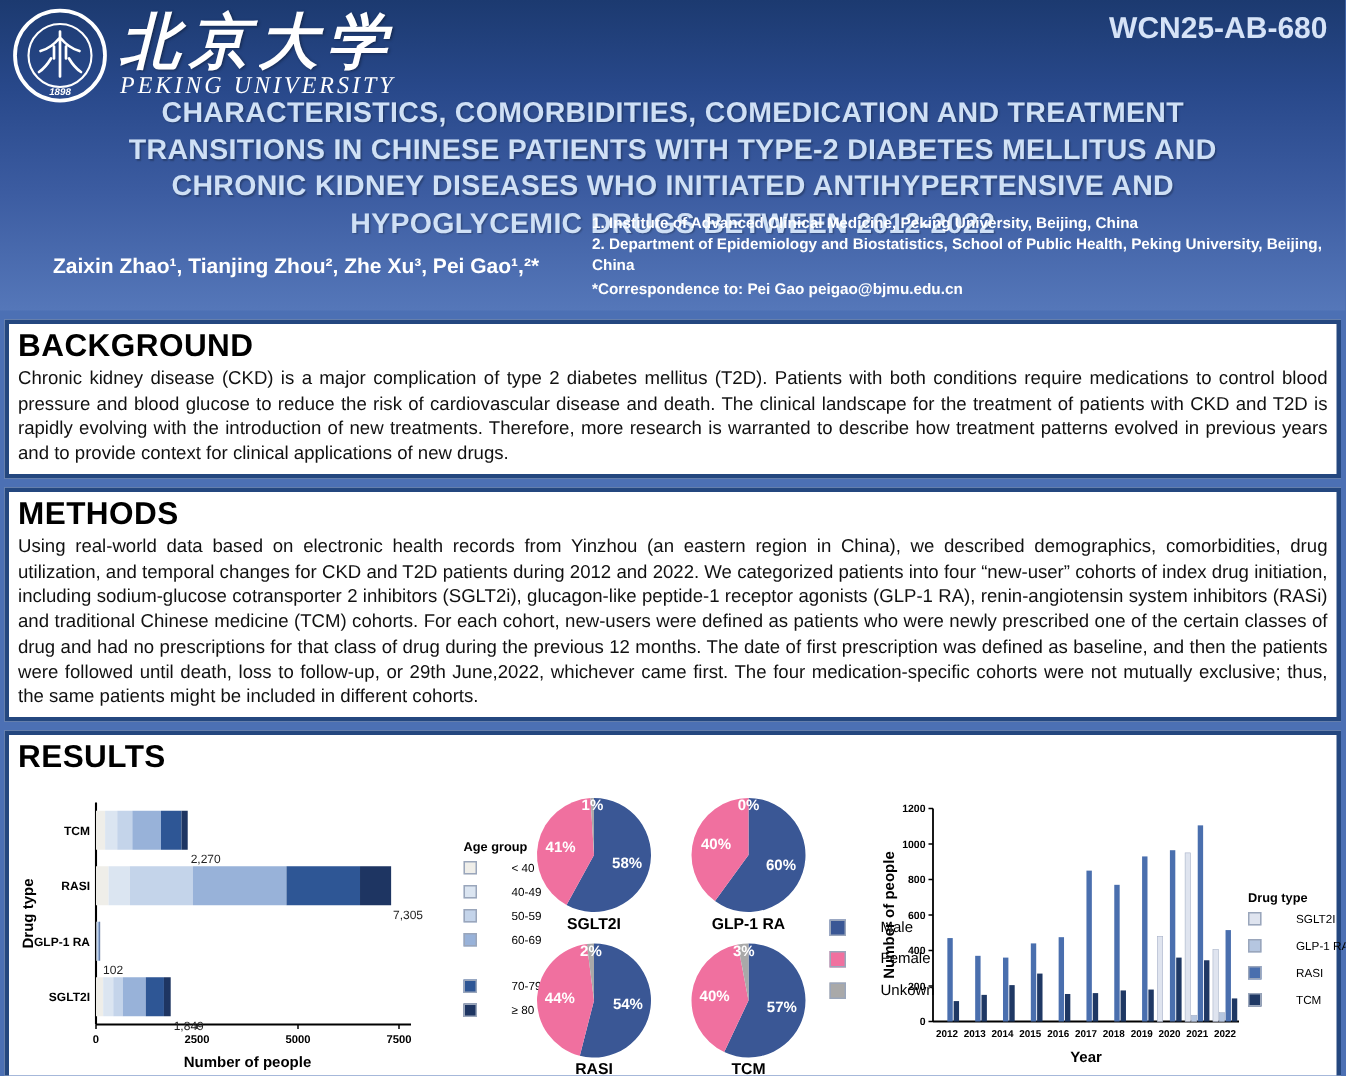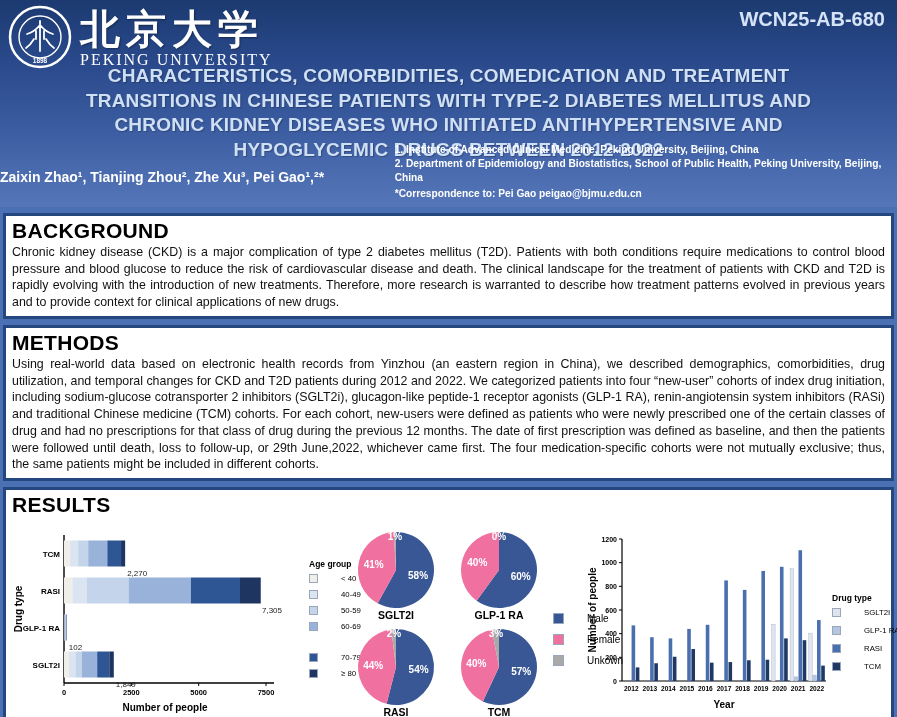--- a/index.html
+++ b/index.html
@@ -2,29 +2,29 @@
 <html><head>
 <meta charset="utf-8">
 <style>
   html,body{margin:0;padding:0;}
   body{width:897px;height:717px;overflow:hidden;background:#4c70b4;font-family:"Liberation Sans",sans-serif;}
   .page{position:relative;width:897px;height:717px;background:#4c70b4;}
 
   
   .header{position:relative;height:207px;color:#fff;
     background:linear-gradient(180deg,#1c3a70 0%,#28488a 28%,#3c5ca1 62%,#5577b9 100%);}
-  .logo-row{position:absolute;top:5px;left:8px;display:flex;align-items:flex-end;}
+  .logo-row{position:absolute;top:5px;left:8px;display:flex;align-items:center;font-style:italic;}
   .seal{width:64px;height:64px;margin-right:8px;}
   .cn-block{display:flex;flex-direction:column;}
   .cn-name{font-family:"Liberation Serif",serif;font-weight:bold;font-size:40px;line-height:1.05;letter-spacing:6px;text-shadow:1px 1px 2px rgba(0,0,0,.35);}
   .latin-name{font-family:"Liberation Serif",serif;font-size:16px;letter-spacing:2px;margin-top:0px;}
   .badge{position:absolute;top:8px;right:12px;font-size:20px;font-weight:bold;color:#d6e3f7;}
   .title{position:absolute;top:64px;left:0;right:0;text-align:center;font-weight:bold;font-size:19px;line-height:1.3;color:#cfe0f5;letter-spacing:.2px;text-shadow:1px 1px 1px rgba(0,0,0,.25);}
   .byline{position:absolute;bottom:6px;left:0;width:100%;display:flex;}
-  .authors{width:44%;font-weight:bold;font-size:14px;padding-top:26px;}
+  .authors{width:44%;text-align:center;font-weight:bold;font-size:14px;padding-top:26px;}
   .affils{width:56%;font-size:10.2px;font-weight:bold;line-height:1.4;}
   .affils .corr{margin-top:1px;}
 
   
   .section{margin:6px 3px 0 3px;background:#fff;border:3px solid #24477f;padding:3px 6px 5px 6px;color:#000;}
   .section h2{margin:0 0 1px 0;font-size:21px;letter-spacing:.3px;font-family:"Liberation Sans",sans-serif;}
   .section .body{font-size:12.4px;line-height:1.35;text-align:justify;color:#111;}
 
   
   .results{min-height:222px;}

